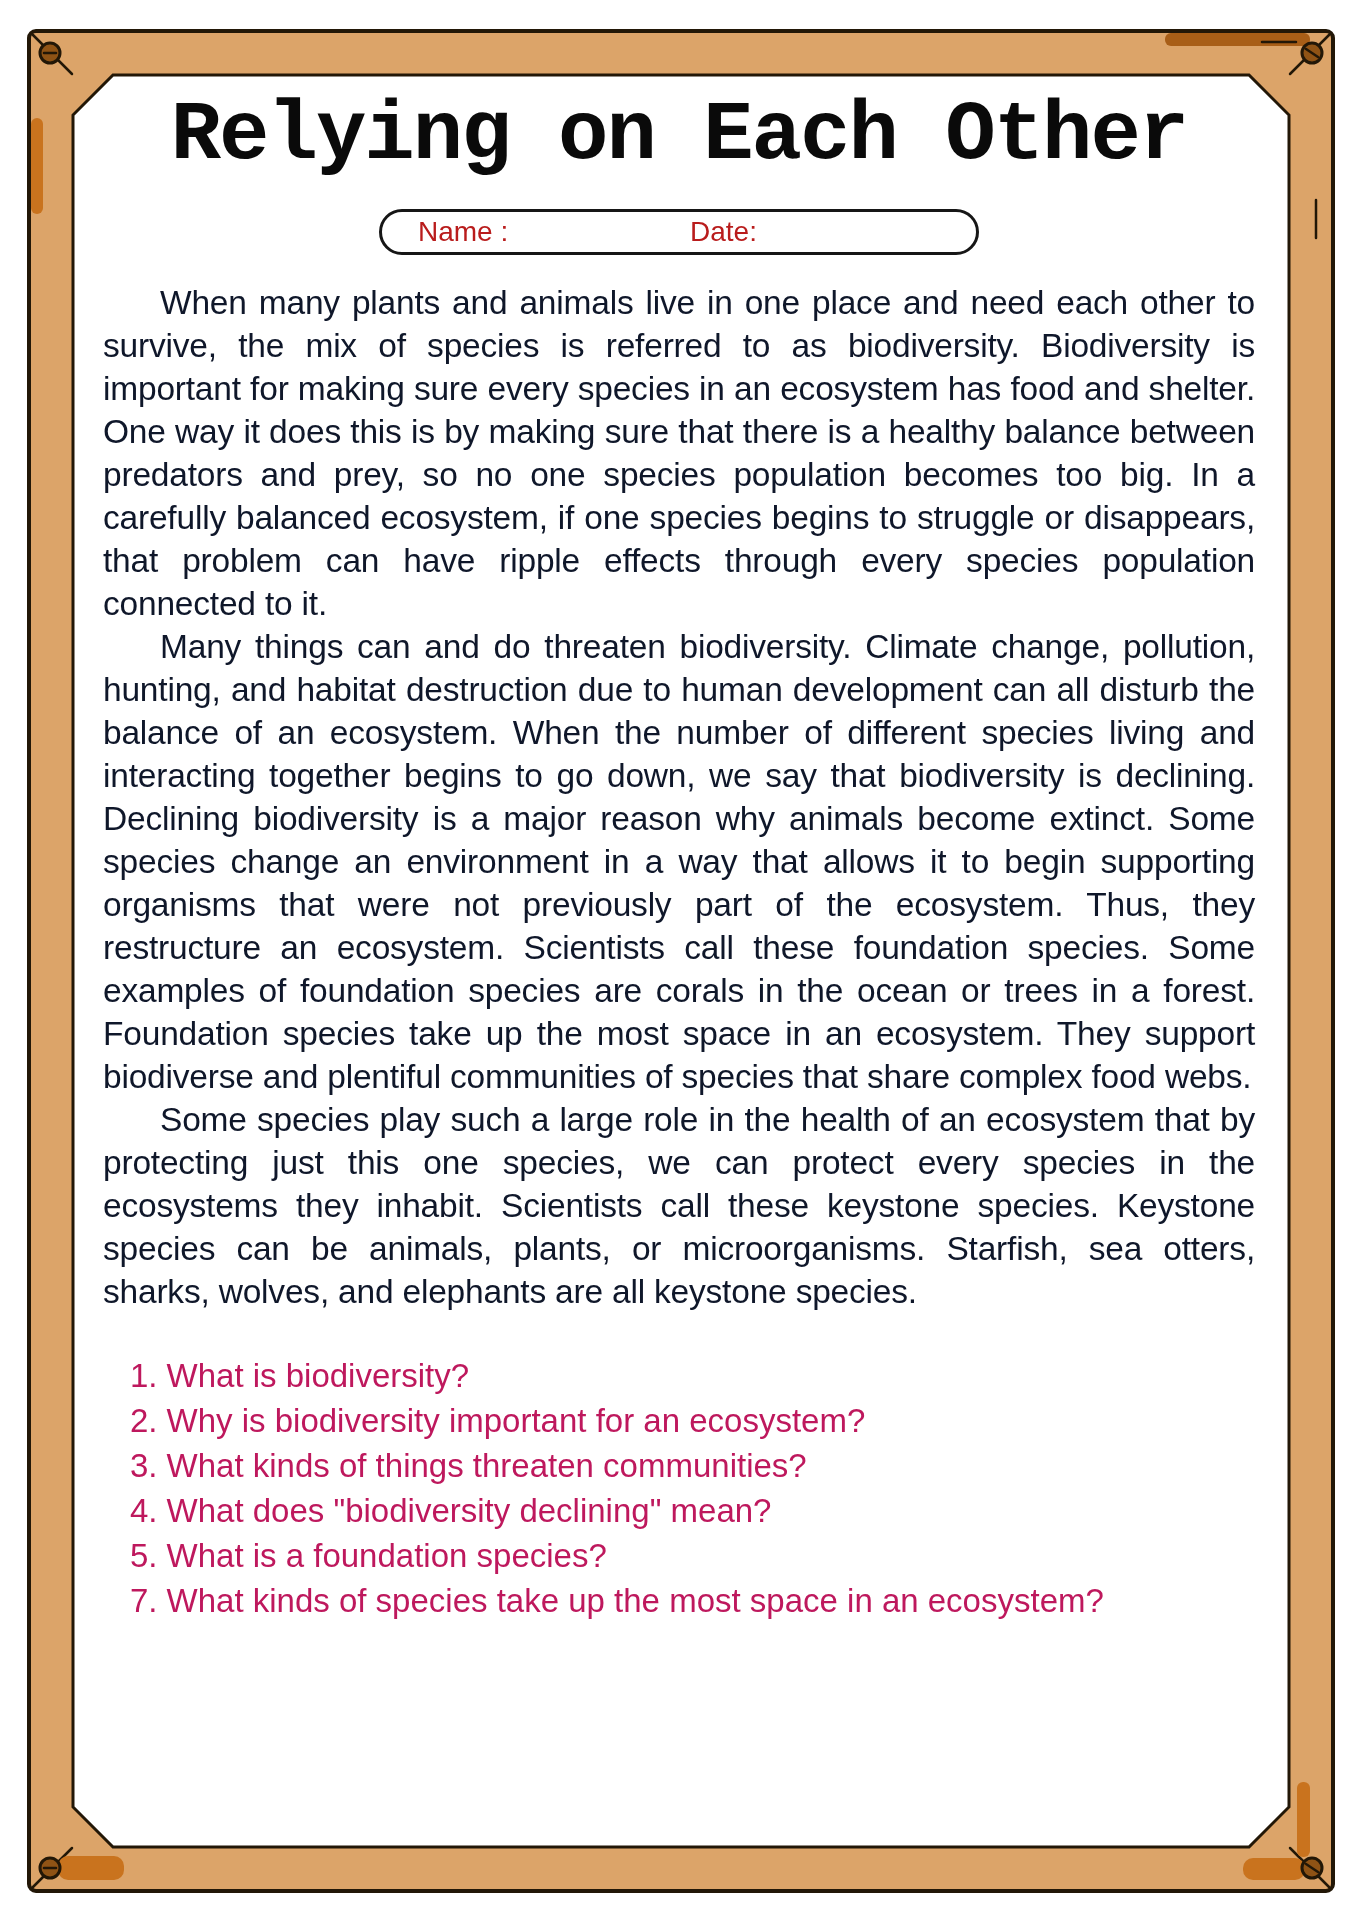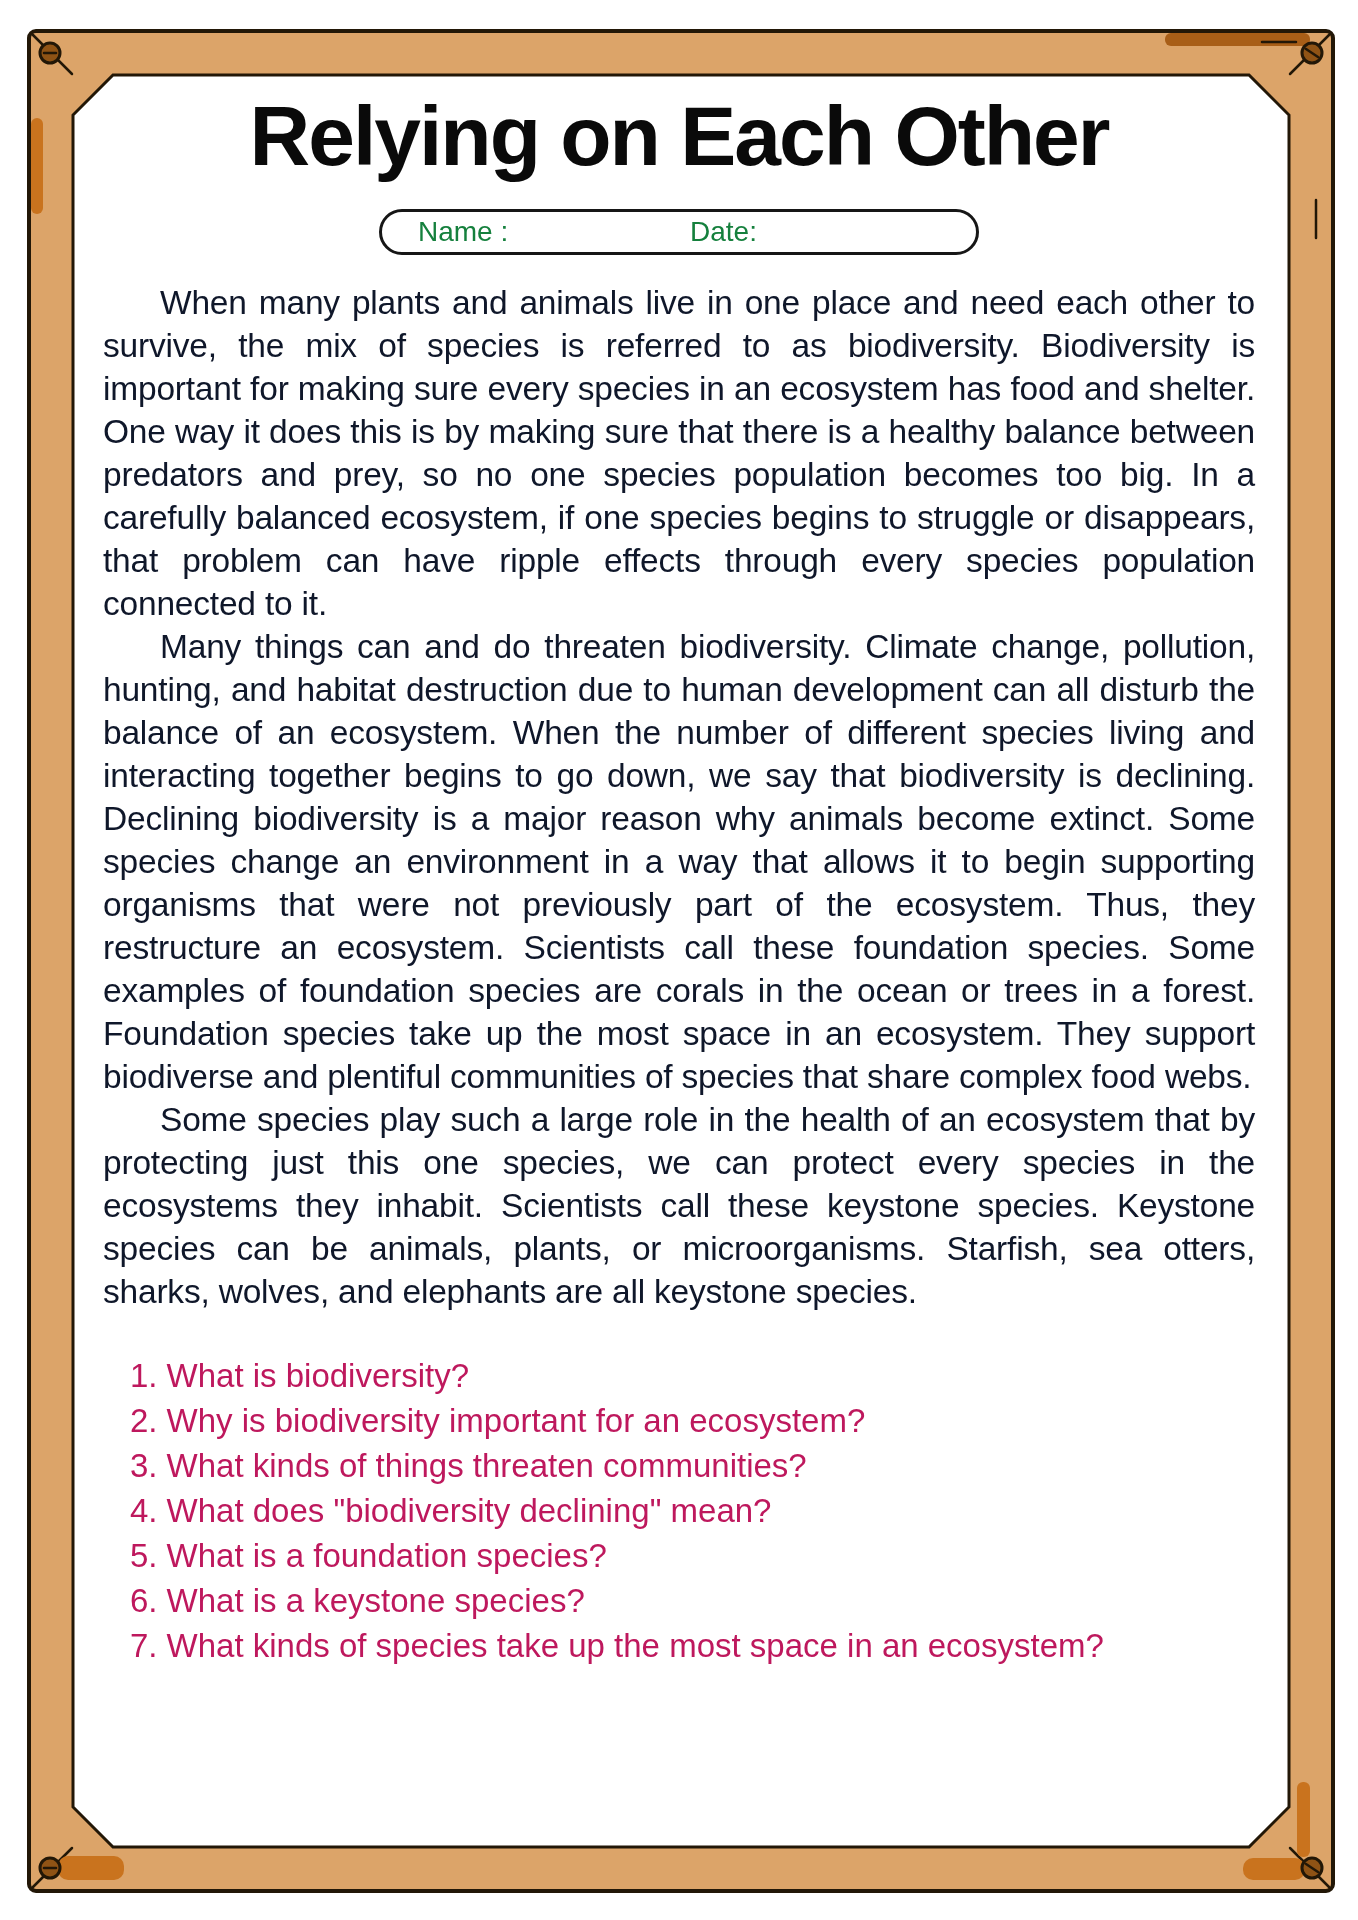--- a/index.html
+++ b/index.html
@@ -28,40 +28,40 @@
   .f-orange{fill:var(--frame-orange-accent);}
   .f-screw{fill:var(--screw-fill);stroke:var(--frame-outline);stroke-width:3;}
   .f-line{stroke:var(--frame-outline);stroke-width:2.5;fill:none;stroke-linecap:round;}
 
   .content{
     position:absolute;
     left:103px;right:103px;top:75px;bottom:73px;
   }
   .title{
     margin:14px 0 0 0;
-    font-family:Liberation Sans, sans-serif;
+    font-family:Liberation Mono, monospace;
     font-weight:700;
     font-size:84px;
     line-height:1.12;
     letter-spacing:-2px;
     text-align:center;
     color:#0a0a0a;
   }
   .namebox{
     width:600px;height:46px;
     margin:26px auto 0 auto;
     border:3px solid #161616;
     border-radius:24px;
     position:relative;
     background:var(--panel-background);
     font-size:28px;
   }
   .nb-label{
     position:absolute;top:50%;transform:translateY(-50%);
-    white-space:nowrap;color:#15803d;
+    white-space:nowrap;color:#b91c1c;
   }
   .nb-name{left:36px;}
   .nb-date{left:308px;}
   .nb-blank{position:absolute;top:4px;bottom:4px;}
   .nb-blank-name{left:130px;width:165px;}
   .nb-blank-date{left:385px;width:195px;}
 
   .passage{
     margin-top:26px;
     font-size:33.5px;
@@ -131,18 +131,17 @@
       <p>Many things can and do threaten biodiversity. Climate change, pollution, hunting, and habitat destruction due to human development can all disturb the balance of an ecosystem. When the number of different species living and interacting together begins to go down, we say that biodiversity is declining. Declining biodiversity is a major reason why animals become extinct. Some species change an environment in a way that allows it to begin supporting organisms that were not previously part of the ecosystem. Thus, they restructure an ecosystem. Scientists call these foundation species. Some examples of foundation species are corals in the ocean or trees in a forest. Foundation species take up the most space in an ecosystem. They support biodiverse and plentiful communities of species that share complex food webs.</p>
       <p>Some species play such a large role in the health of an ecosystem that by protecting just this one species, we can protect every species in the ecosystems they inhabit. Scientists call these keystone species. Keystone species can be animals, plants, or microorganisms. Starfish, sea otters, sharks, wolves, and elephants are all keystone species.</p>
     </div>
 
     <ol class="questions">
       <li><span class="qnum">1.</span><span>What is biodiversity?</span></li>
       <li><span class="qnum">2.</span><span>Why is biodiversity important for an ecosystem?</span></li>
       <li><span class="qnum">3.</span><span>What kinds of things threaten communities?</span></li>
       <li><span class="qnum">4.</span><span>What does "biodiversity declining" mean?</span></li>
       <li><span class="qnum">5.</span><span>What is a foundation species?</span></li>
-      <li><span class="qnum">6.</span><span>What is a keystone species?</span></li>
       <li><span class="qnum">7.</span><span>What kinds of species take up the most space in an ecosystem?</span></li>
     </ol>
 
   </div>
 </div>
 
 </body></html>

